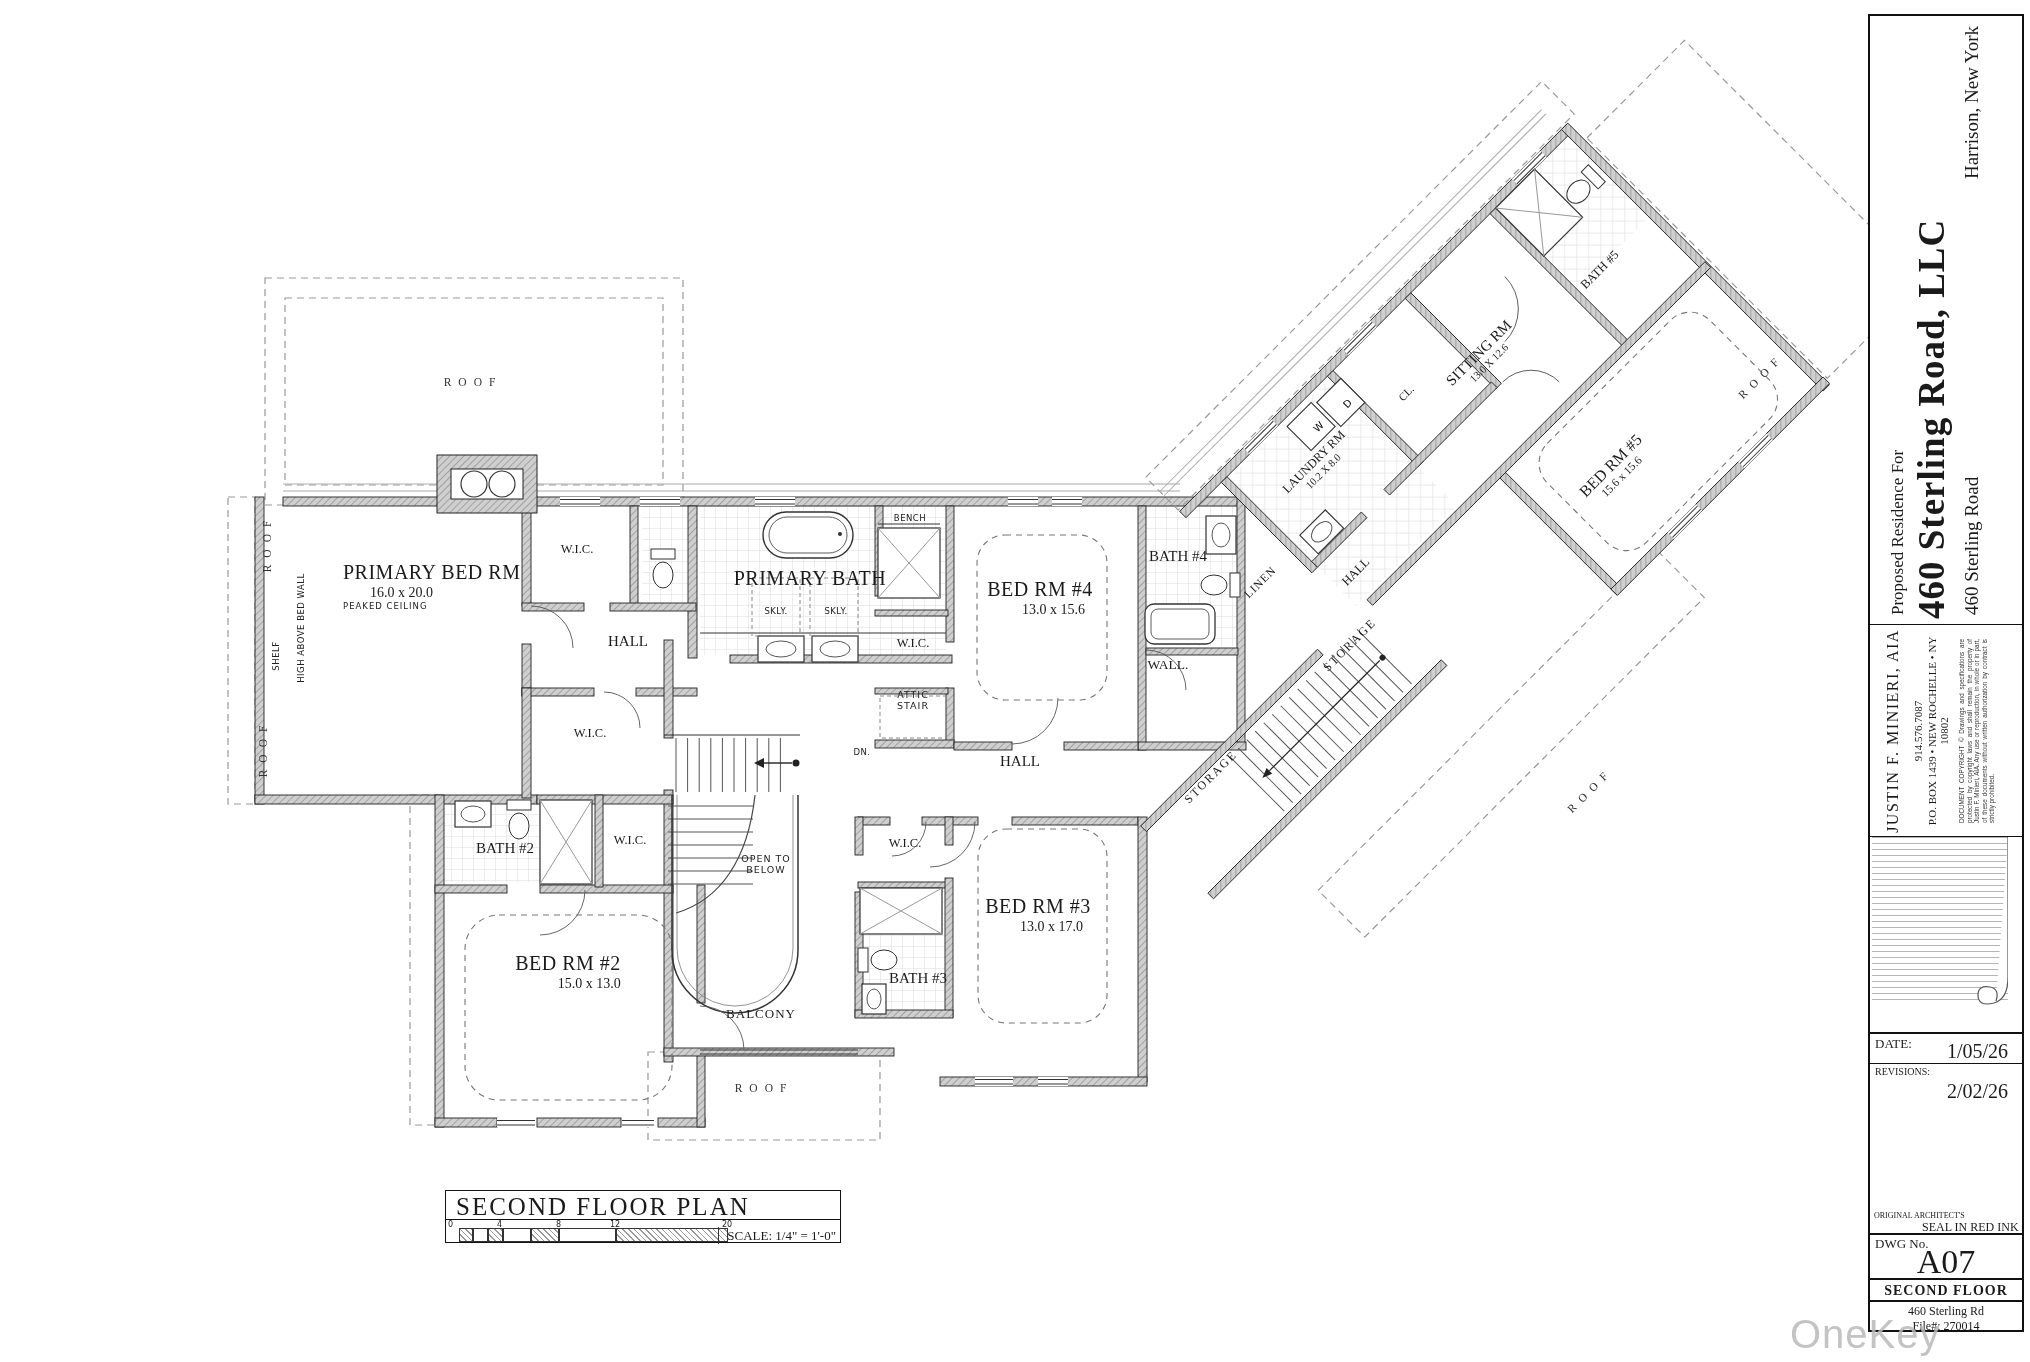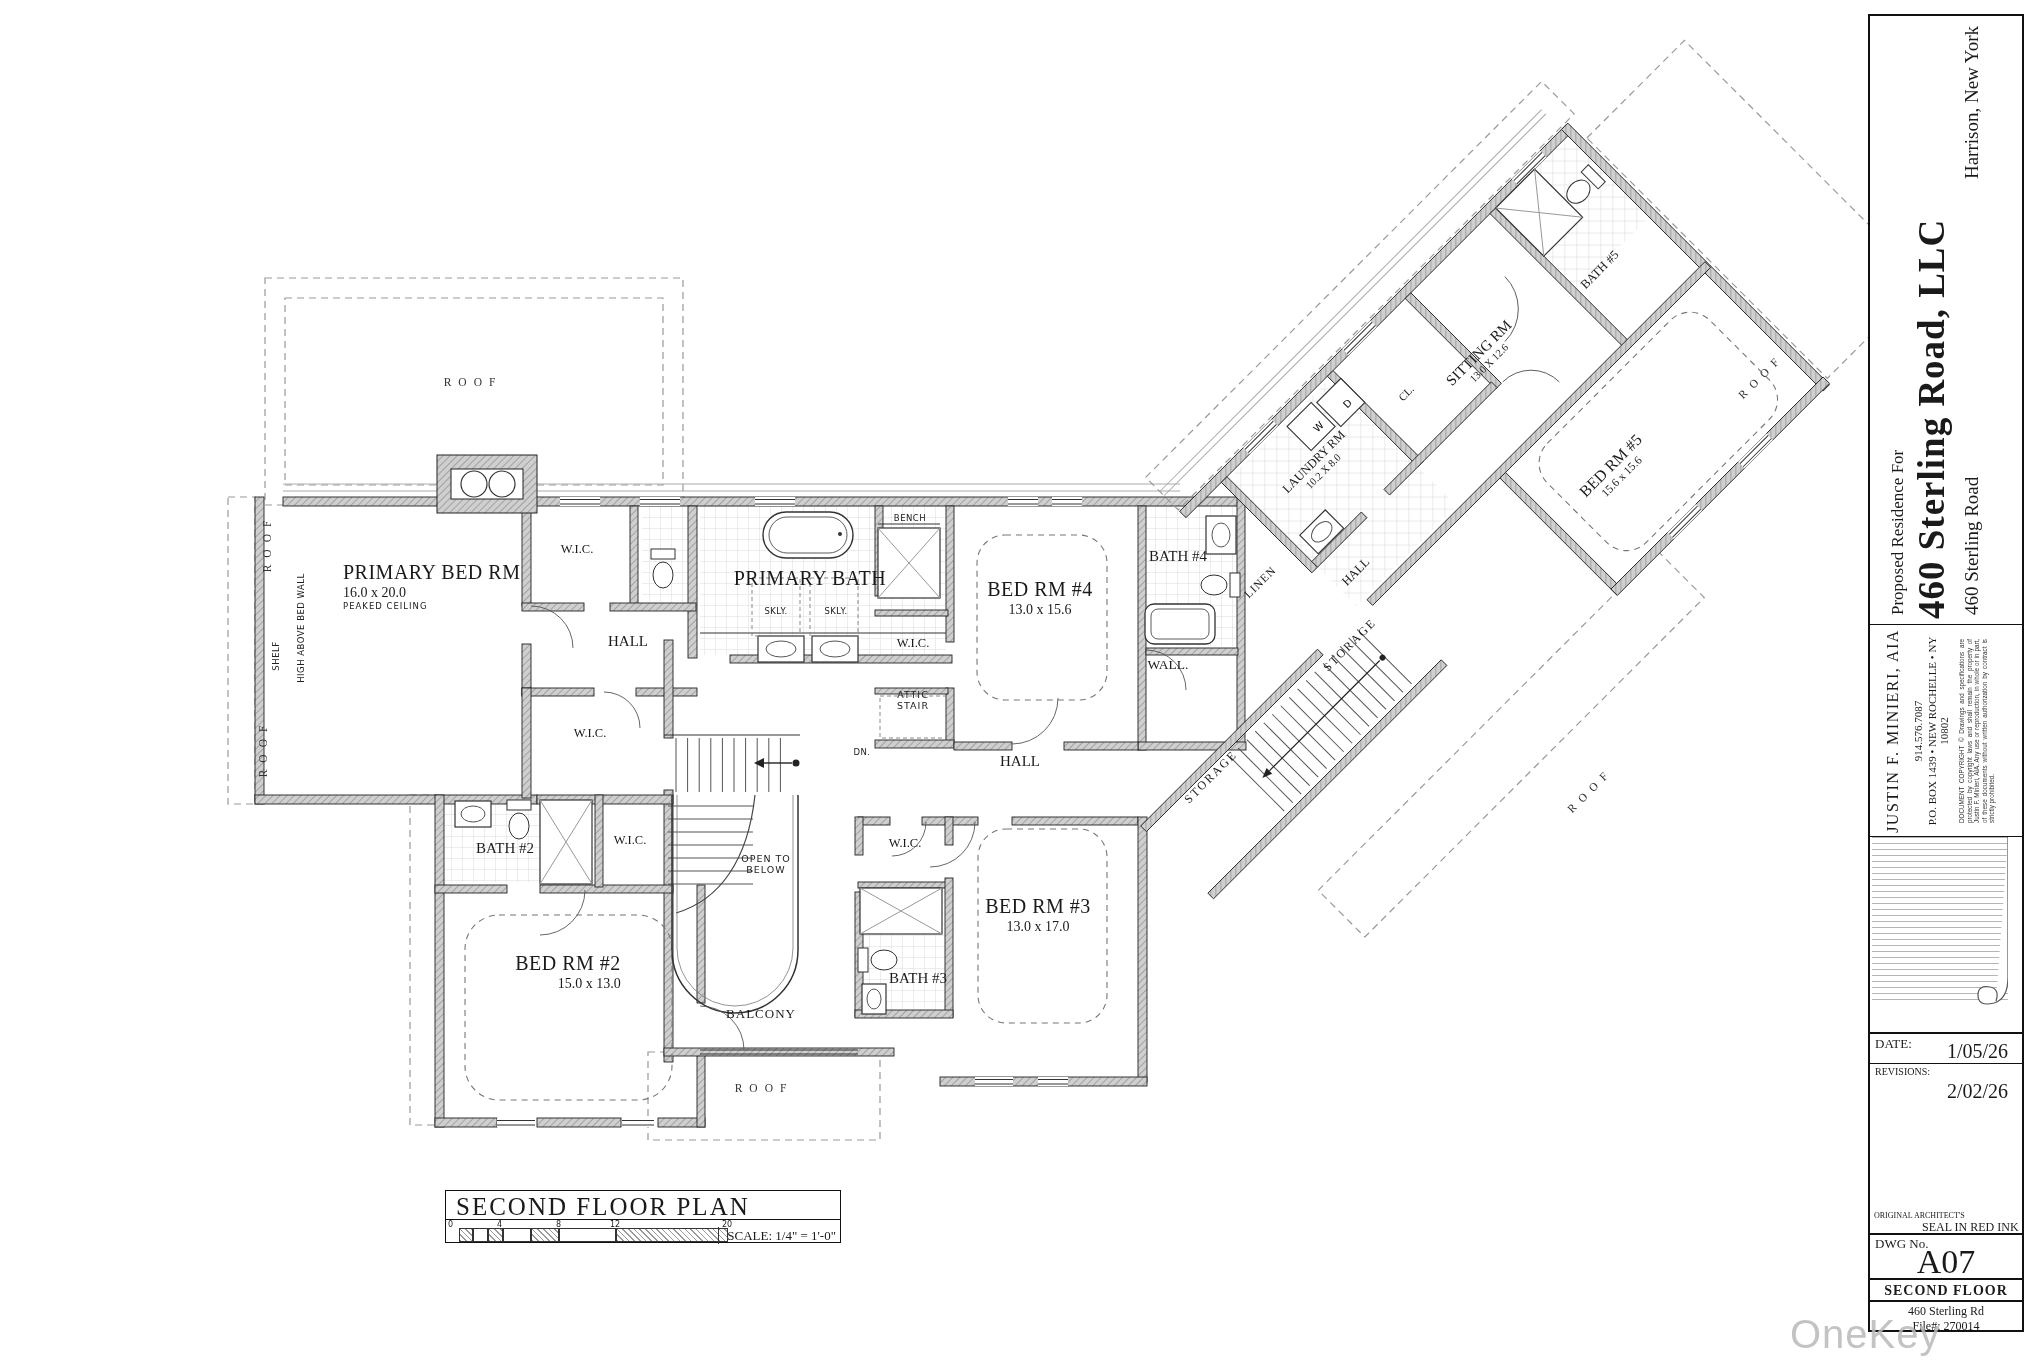--- a/index.html
+++ b/index.html
@@ -5,21 +5,21 @@
   html,body{margin:0;padding:0;background:#fff;}
   #sheet{position:relative;width:2030px;height:1362px;background:#fff;overflow:hidden;
          font-family:"Liberation Serif",serif;color:#1a1a1a;}
   #draw{position:absolute;left:0;top:0;}
   .lbl{position:absolute;transform:translate(-50%,-50%);white-space:nowrap;color:#1a1a1a;}
   .blk{position:absolute;white-space:nowrap;}
   .ctr{text-align:center;transform:translate(-50%,-50%);}
   .serif-lg{font-size:20px;letter-spacing:.5px;}
   .serif-md{font-size:15px;}
   .serif-sm{font-size:12.5px;}
-  .dims{font-size:14px;margin-top:1px;}
+  .dims{font-size:14px;margin-top:1px;margin-left:27px;}
   .hand{font-family:"DejaVu Sans",sans-serif;font-size:9.5px;letter-spacing:1px;color:#222;}
   .roofl{font-size:11.5px;letter-spacing:7px;color:#333;}
   .v{transform:translate(-50%,-50%) rotate(-90deg);}
   .d45{transform:translate(-50%,-50%) rotate(-45deg);}
   .tiny{font-size:8.5px;letter-spacing:.5px;}
   
   #tb{position:absolute;left:1868px;top:14px;width:156px;height:1318px;border:2px solid #111;background:#fff;box-sizing:border-box;}
   .sec{position:absolute;left:0;width:152px;box-sizing:border-box;border-bottom:1.5px solid #111;overflow:hidden;}
   .rot{position:absolute;top:0;left:0;transform-origin:top left;}
   .wm{position:absolute;font-family:"Liberation Sans",sans-serif;font-size:40px;color:#b9b9b9;opacity:.85;z-index:60;letter-spacing:1px;}

